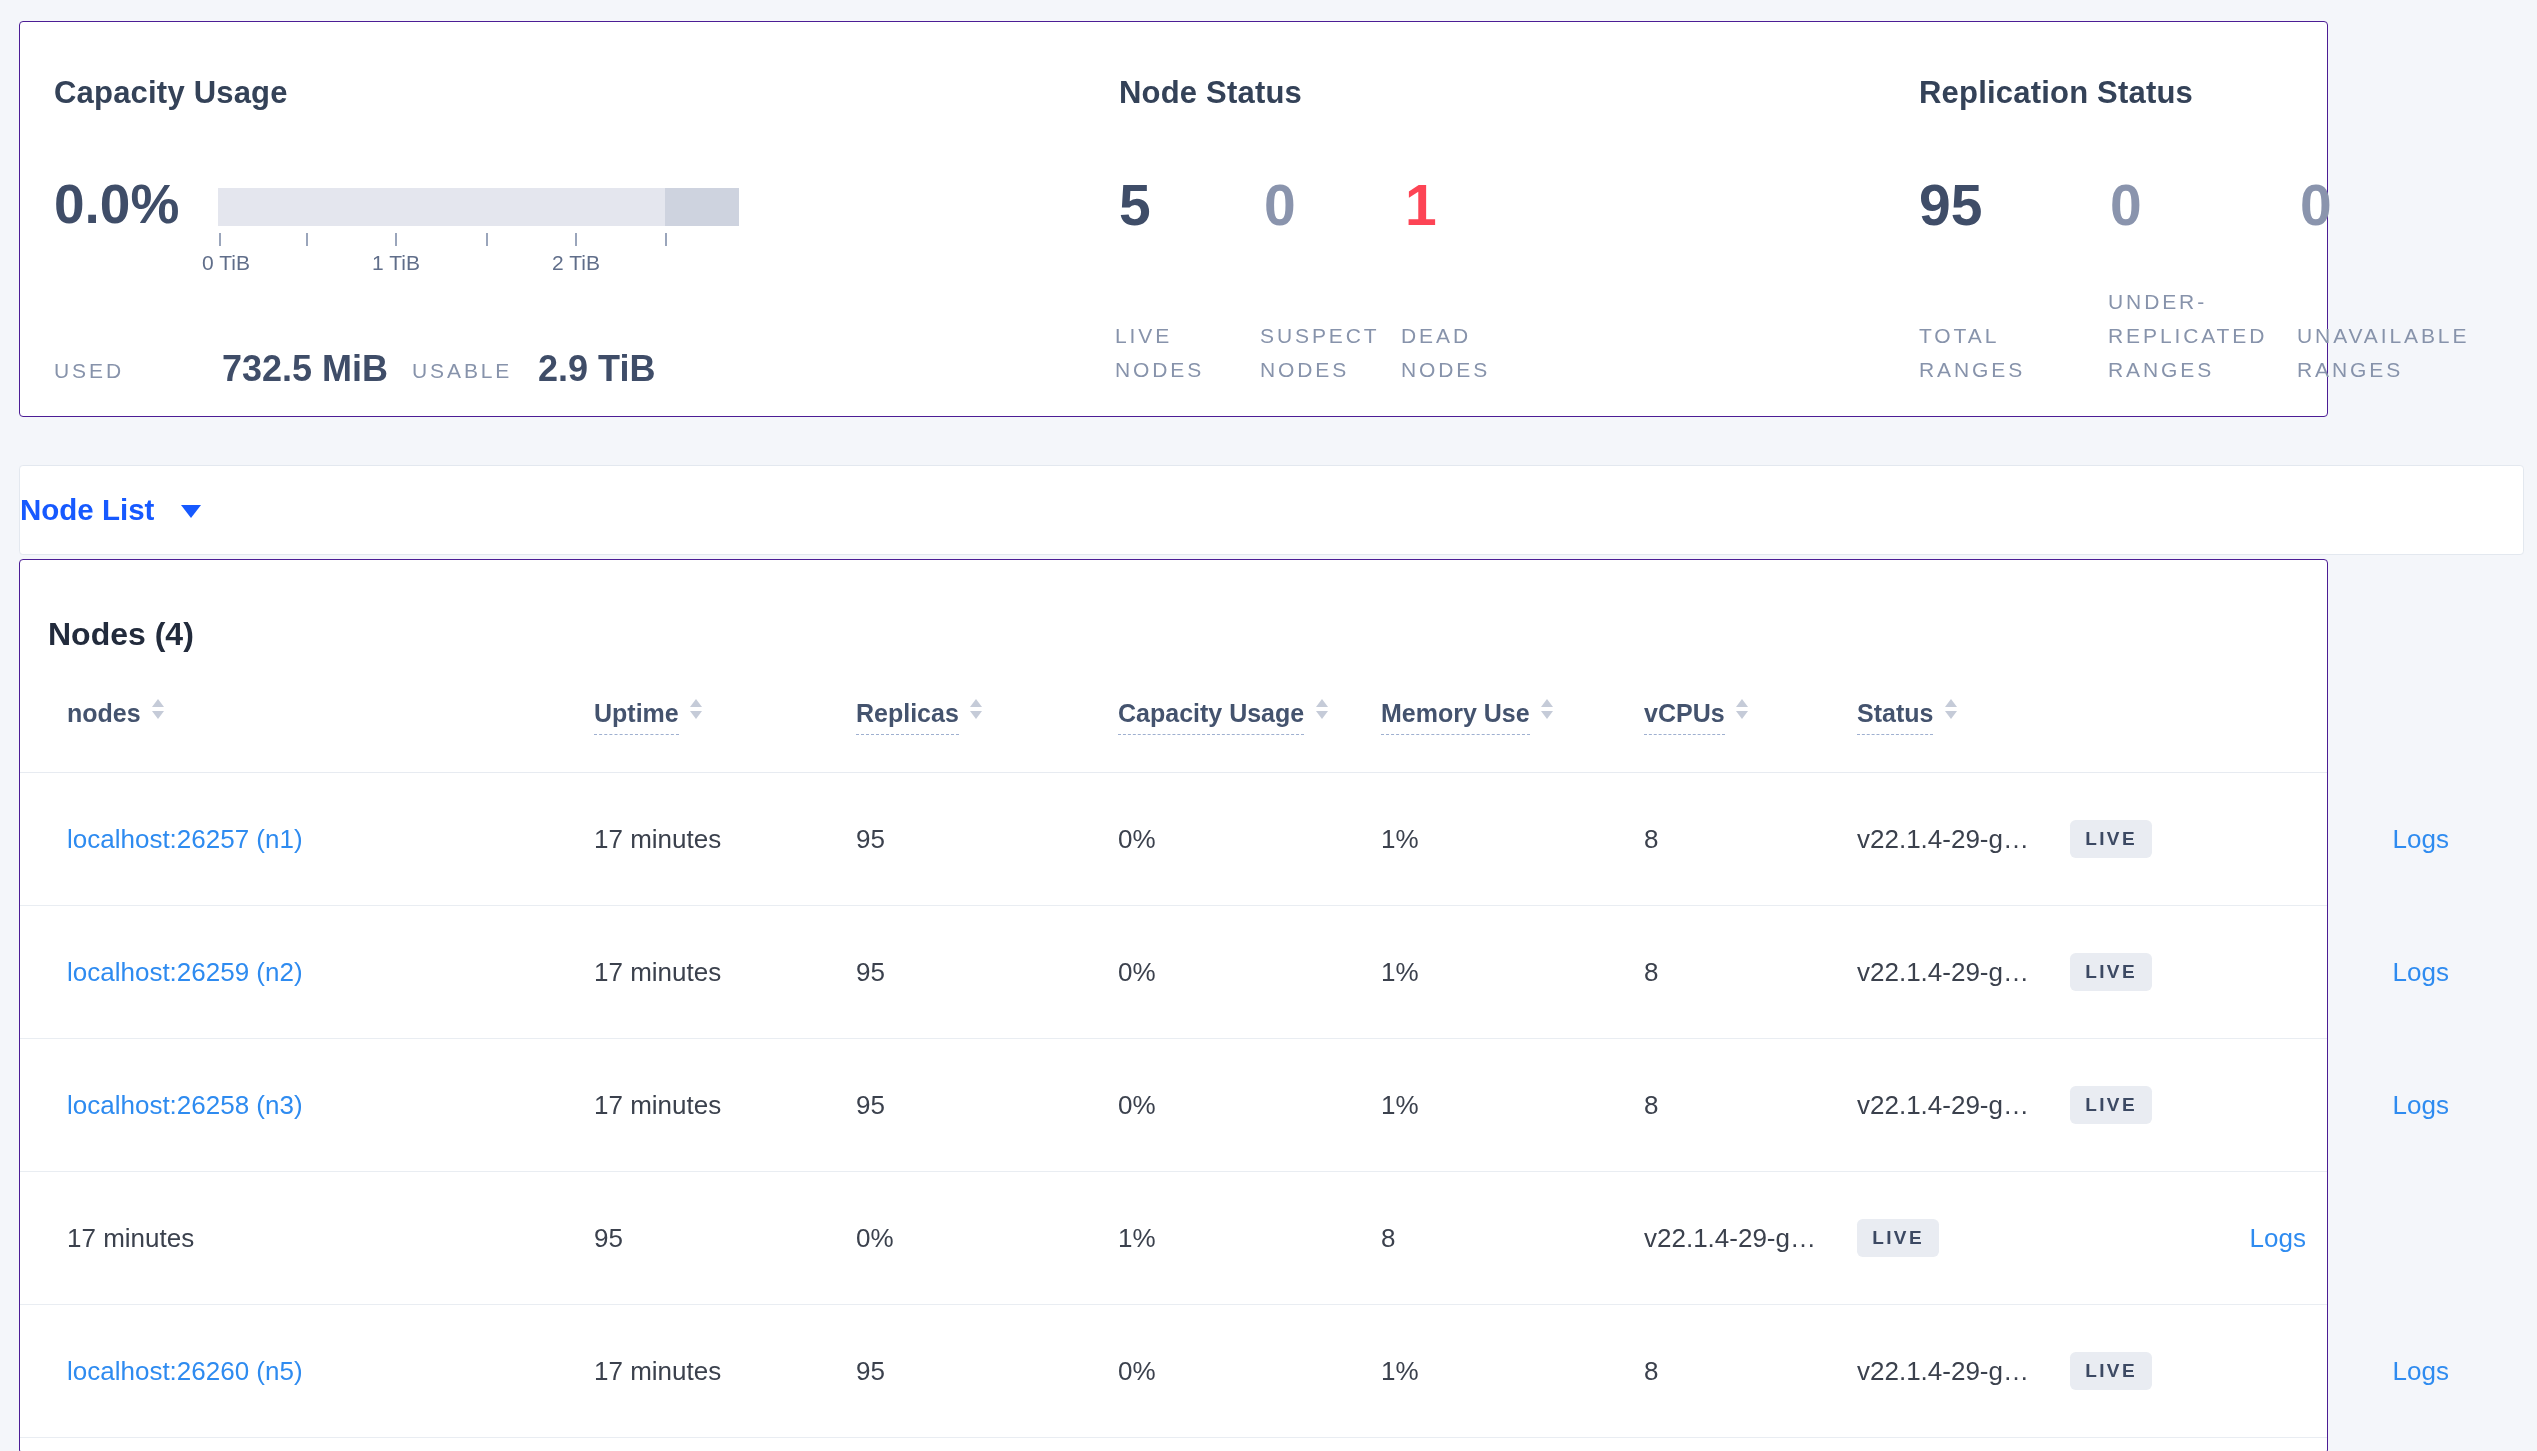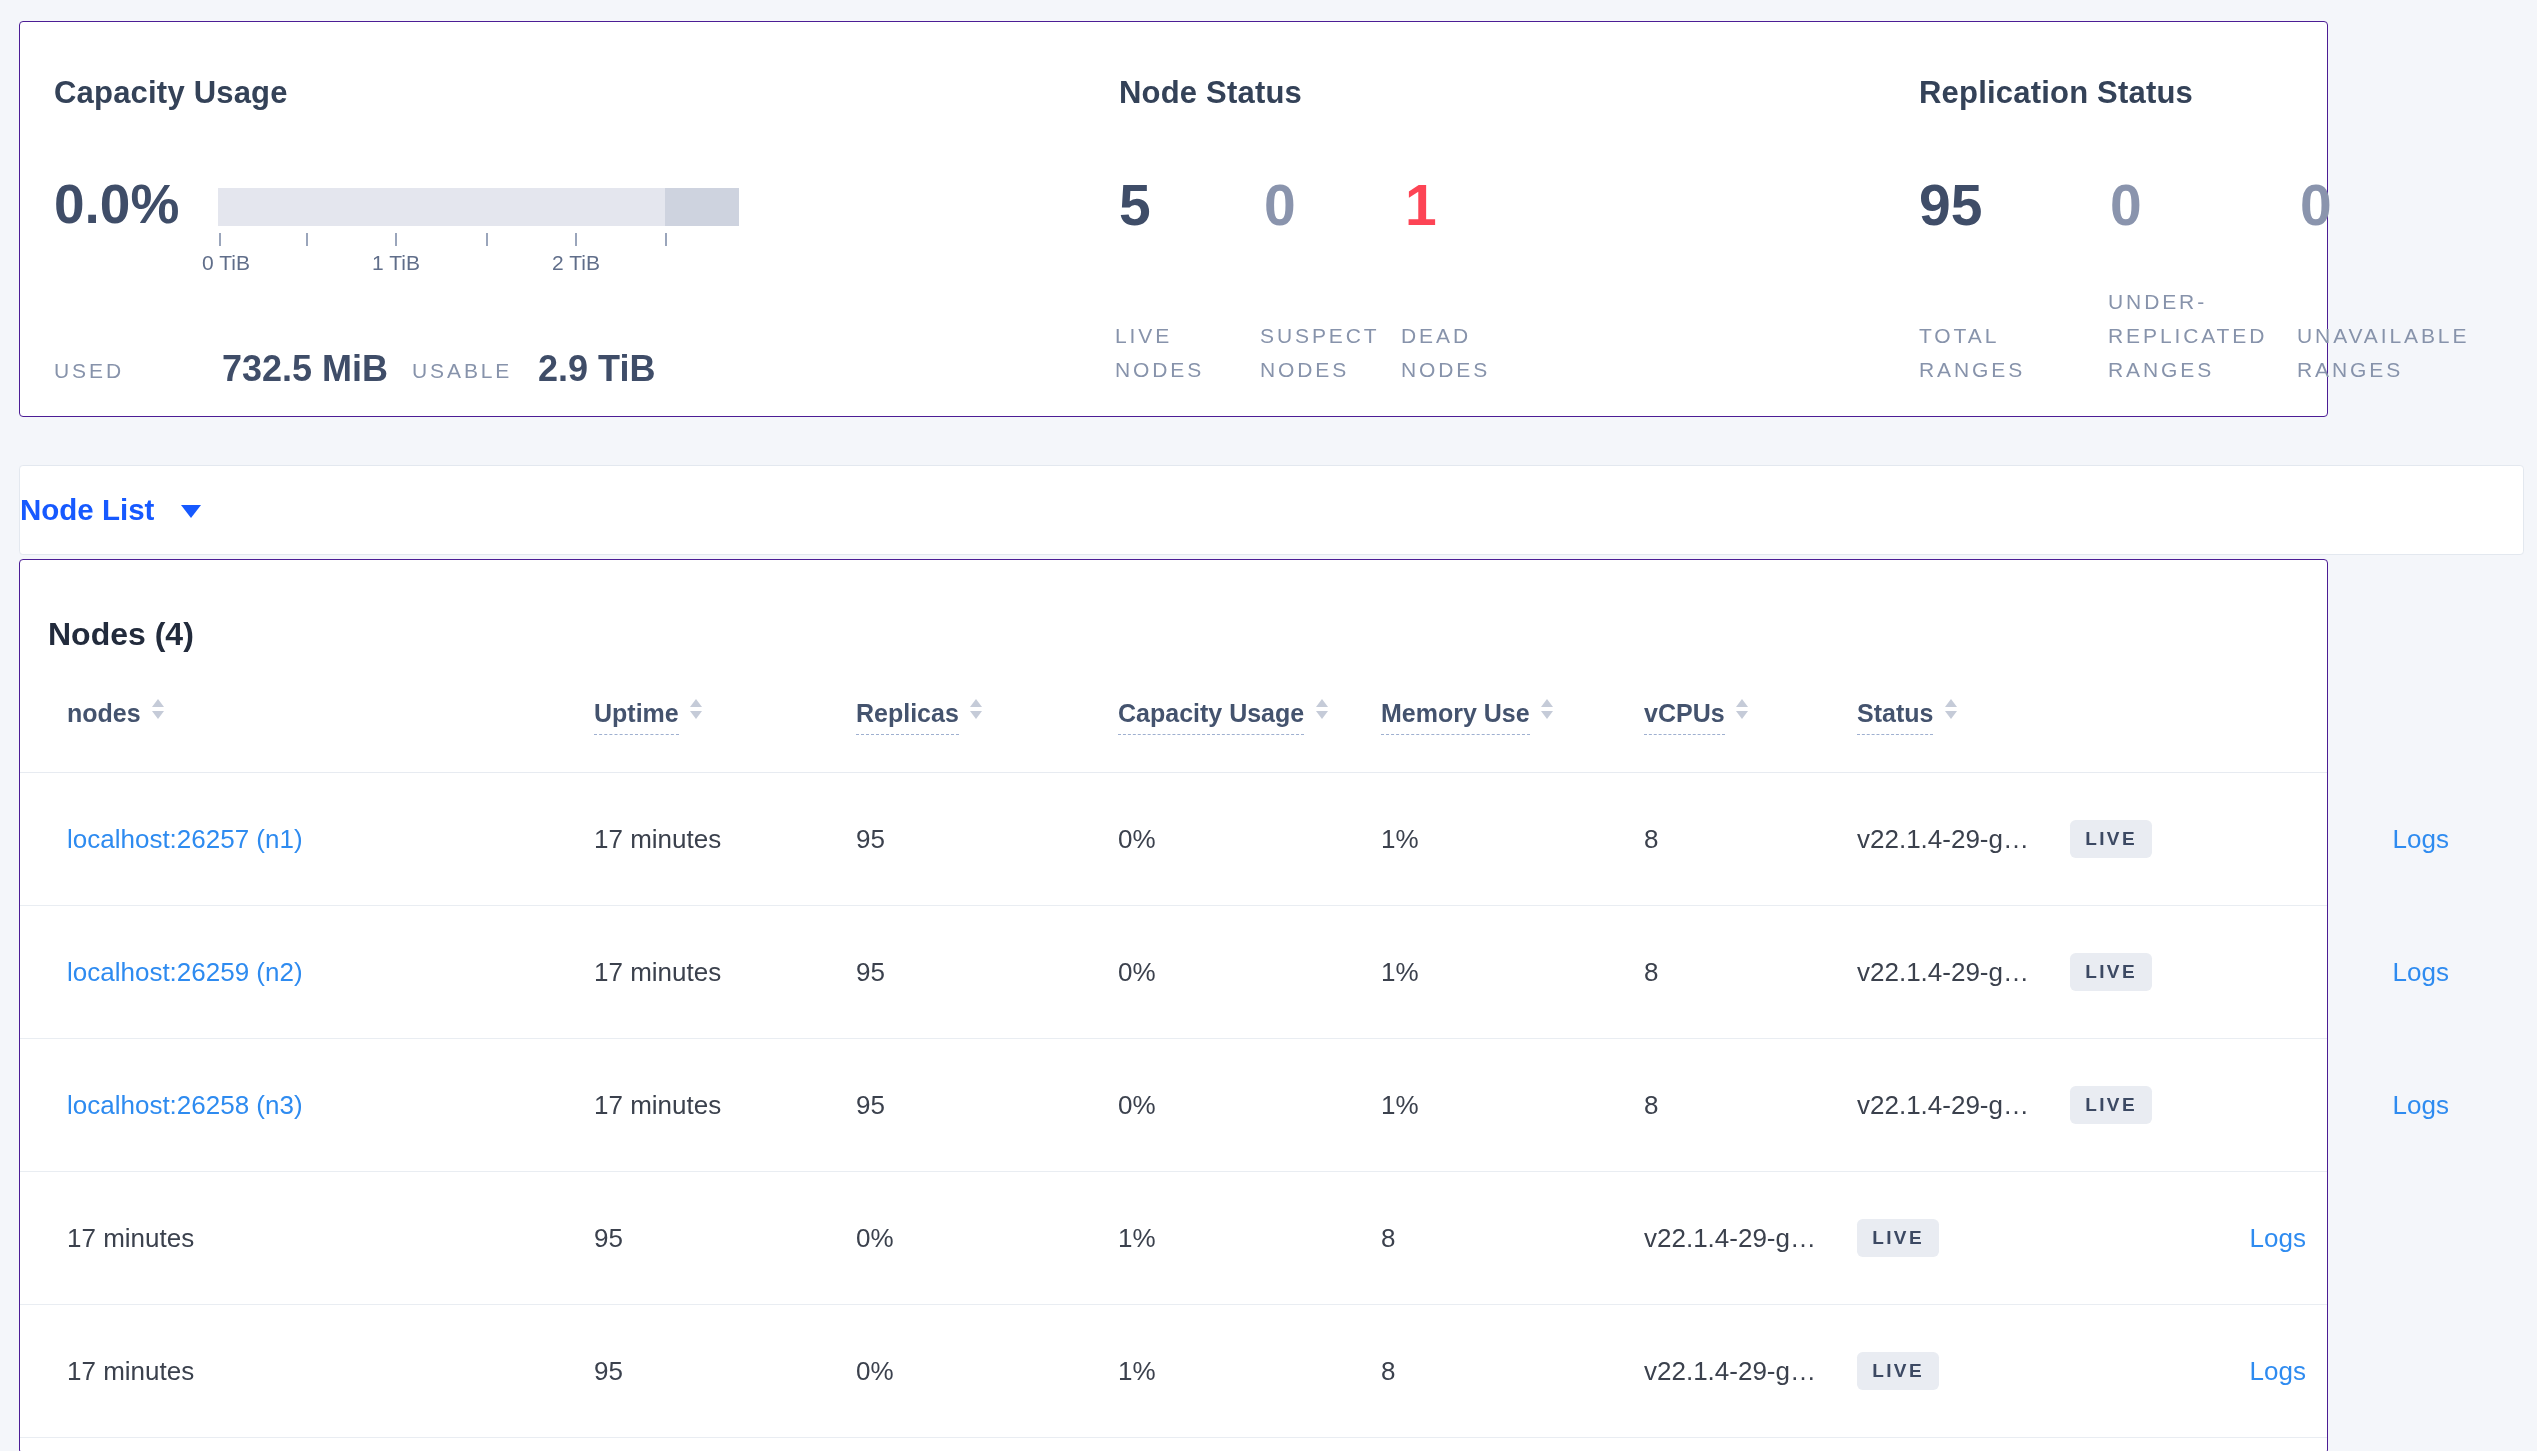--- a/index.html
+++ b/index.html
@@ -303,20 +303,23 @@
     <div class="td">v22.1.4-29-g…</div>
     <div class="td">
           <span class="badge">LIVE</span>
         </div>
     <div class="td td-logs">
           <a class="link">Logs</a>
         </div>
   </div>
 
   <div class="grid tr">
+    <div class="td">
+          <a class="link">localhost:26260 (n5)</a>
+        </div>
     <div class="td">17 minutes</div>
     <div class="td">95</div>
     <div class="td">0%</div>
     <div class="td">1%</div>
     <div class="td">8</div>
     <div class="td">v22.1.4-29-g…</div>
     <div class="td">
           <span class="badge">LIVE</span>
         </div>
     <div class="td td-logs">

